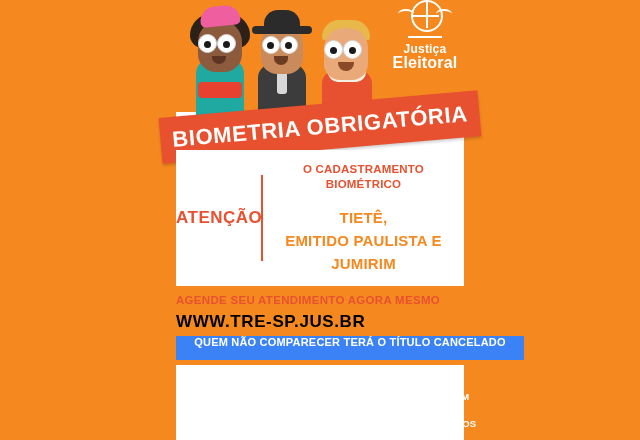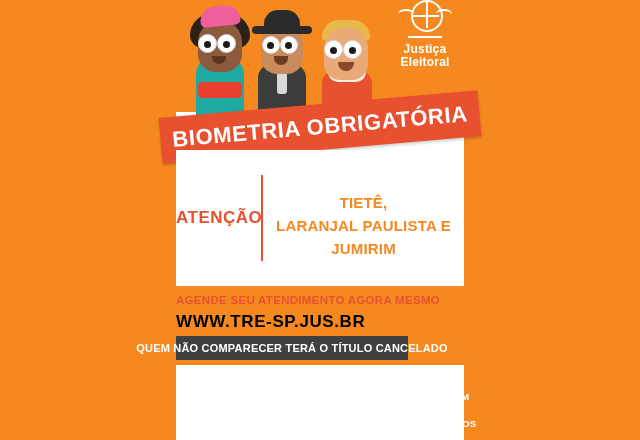--- a/index.html
+++ b/index.html
@@ -102,21 +102,21 @@
     height: 2px;
     background: #ffffff;
   }
   .logo-line1 {
     font-size: 12px;
     font-weight: bold;
     letter-spacing: .2px;
     line-height: 13px;
   }
   .logo-line2 {
-    font-size: 12px;
+    font-size: 16px;
     font-weight: bold;
     letter-spacing: .2px;
     line-height: 13px;
   }
 
   
   .puppets {
     position: absolute;
     left: 186px;
     top: 2px;
@@ -331,25 +331,24 @@
     font-size: 17px;
     font-weight: bold;
     letter-spacing: .6px;
   }
 
   
   .warning-bar {
     position: absolute;
     left: 176px;
     top: 336px;
-    width: 232px;
+    width: 348px;
     height: 24px;
-    background: #404040;
+    background: #3b82f6;
     display: flex;
-    align-items: center;
     justify-content: center;
   }
   .warning-text {
     color: #ffffff;
     font-size: 11px;
     font-weight: bold;
     letter-spacing: .2px;
     white-space: nowrap;
   }
 
@@ -460,23 +459,24 @@
     <div class="banner-text">BIOMETRIA OBRIGATÓRIA</div>
   </div>
 
   <div class="content">
     <div class="content-white-top"></div>
 
     <div class="attention-row">
       <div class="attention">ATENÇÃO</div>
       <div class="divider"></div>
       <div class="attention-body">
+        <div class="cadastro-line1">O CADASTRAMENTO BIOMÉTRICO</div>
         <div class="cities">
           <div>TIETÊ,</div>
-          <div>LARANJAL PAULISTA E</div>
+          <div>EMITIDO PAULISTA E</div>
           <div>JUMIRIM</div>
         </div>
       </div>
     </div>
 
     <div class="agende-block">
       <div class="agende">AGENDE SEU ATENDIMENTO AGORA MESMO</div>
       <div class="site">WWW.TRE-SP.JUS.BR</div>
     </div>
   </div>

